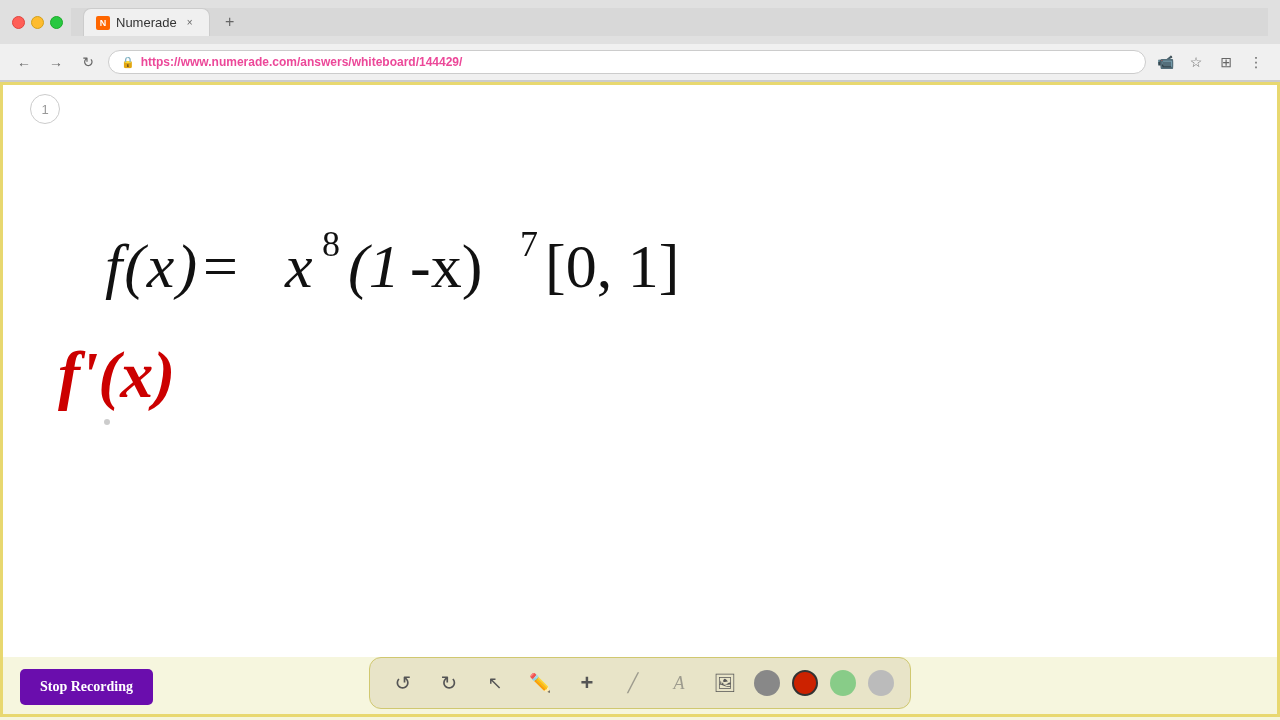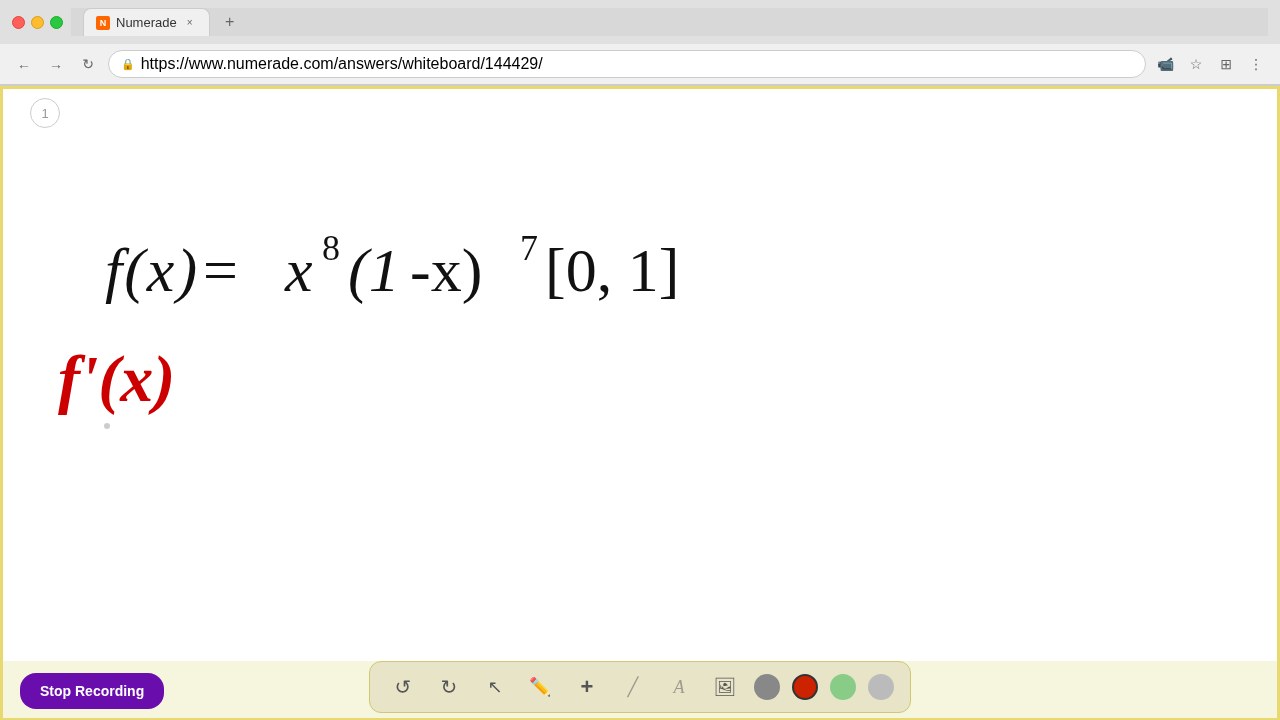--- a/index.html
+++ b/index.html
@@ -202,26 +202,27 @@
       display: flex;
       align-items: center;
       padding: 0 20px;
       background: rgba(245, 245, 220, 0.95);
     }
 
     .stop-recording-btn {
       background: #6a0dad;
       color: white;
       border: none;
-      border-radius: 16px;
+      border-radius: 5px;
       padding: 10px 20px;
       font-size: 14px;
       font-weight: 600;
       cursor: pointer;
       white-space: nowrap;
+      font-family: Liberation Serif, serif;
     }
 
     .tool-palette {
       position: absolute;
       bottom: 8px;
       left: 50%;
       transform: translateX(-50%);
       background: #e8e4c8;
       border: 1px solid #d0c870;
       border-radius: 12px;
@@ -296,21 +297,21 @@
       <span>←</span>
     </div>
     <div class="nav-btn">
       <span>→</span>
     </div>
     <div class="nav-btn">
       <span>↻</span>
     </div>
     <div class="url-bar">
       <span class="url-lock">🔒</span>
-      <span style="font-size:16px;color:#000000;">https://www.numerade.com/answers/whiteboard/144429/</span>
+      <span style="font-size:12px;color:#ec4899;font-weight:bold;">https://www.numerade.com/answers/whiteboard/144429/</span>
     </div>
     <div class="browser-actions">
       <div class="browser-icon">📹</div>
       <div class="browser-icon">☆</div>
       <div class="browser-icon">⊞</div>
       <div class="browser-icon">⋮</div>
     </div>
   </div>
 </div>
 

